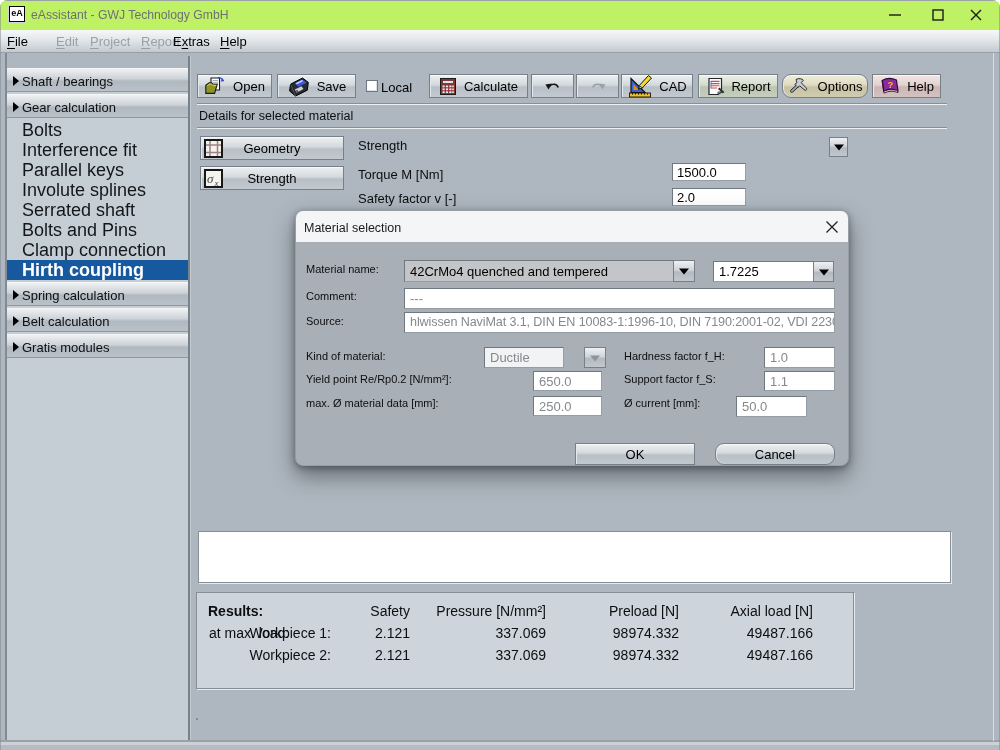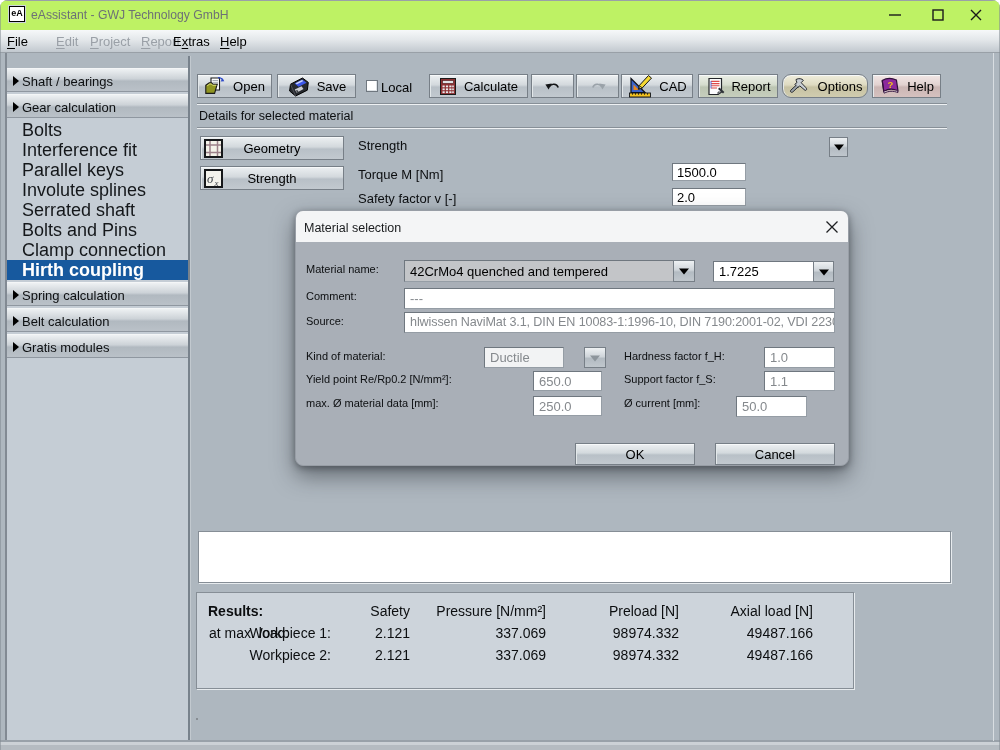--- a/index.html
+++ b/index.html
@@ -337,14 +337,14 @@
   <div class="dinput" style="left:404px; top:288px; width:431px; height:21px;">---</div>
   <div class="dinput" style="left:404px; top:312px; width:431px; height:21px; font-size:12.6px; letter-spacing:-0.12px;">hlwissen NaviMat 3.1, DIN EN 10083-1:1996-10, DIN 7190:2001-02, VDI 2230</div>
   <div class="dinput" style="left:484px; top:347px; width:80px; height:21px; background:#f2f3f4;">Ductile</div>
   <div class="combo-arrow gray" style="left:584px; top:347px; width:22px; height:21px;"></div>
   <div class="dinput" style="left:764px; top:347px; width:71px; height:21px;">1.0</div>
   <div class="dinput" style="left:533px; top:371px; width:69px; height:20px;">650.0</div>
   <div class="dinput" style="left:764px; top:371px; width:71px; height:20px;">1.1</div>
   <div class="dinput" style="left:533px; top:396px; width:69px; height:20px;">250.0</div>
   <div class="dinput" style="left:736px; top:396px; width:71px; height:21px;">50.0</div>
   <div class="btn" style="left:575px; top:443px; width:120px; height:22px;">OK</div>
-  <div class="btn" style="left:715px; top:443px; width:120px; height:22px;">Cancel</div>
+  <div class="btn" style="left:715px; top:443px; width:120px; height:22px;border-radius:9px;">Cancel</div>
 </div>
 
 </body></html>

